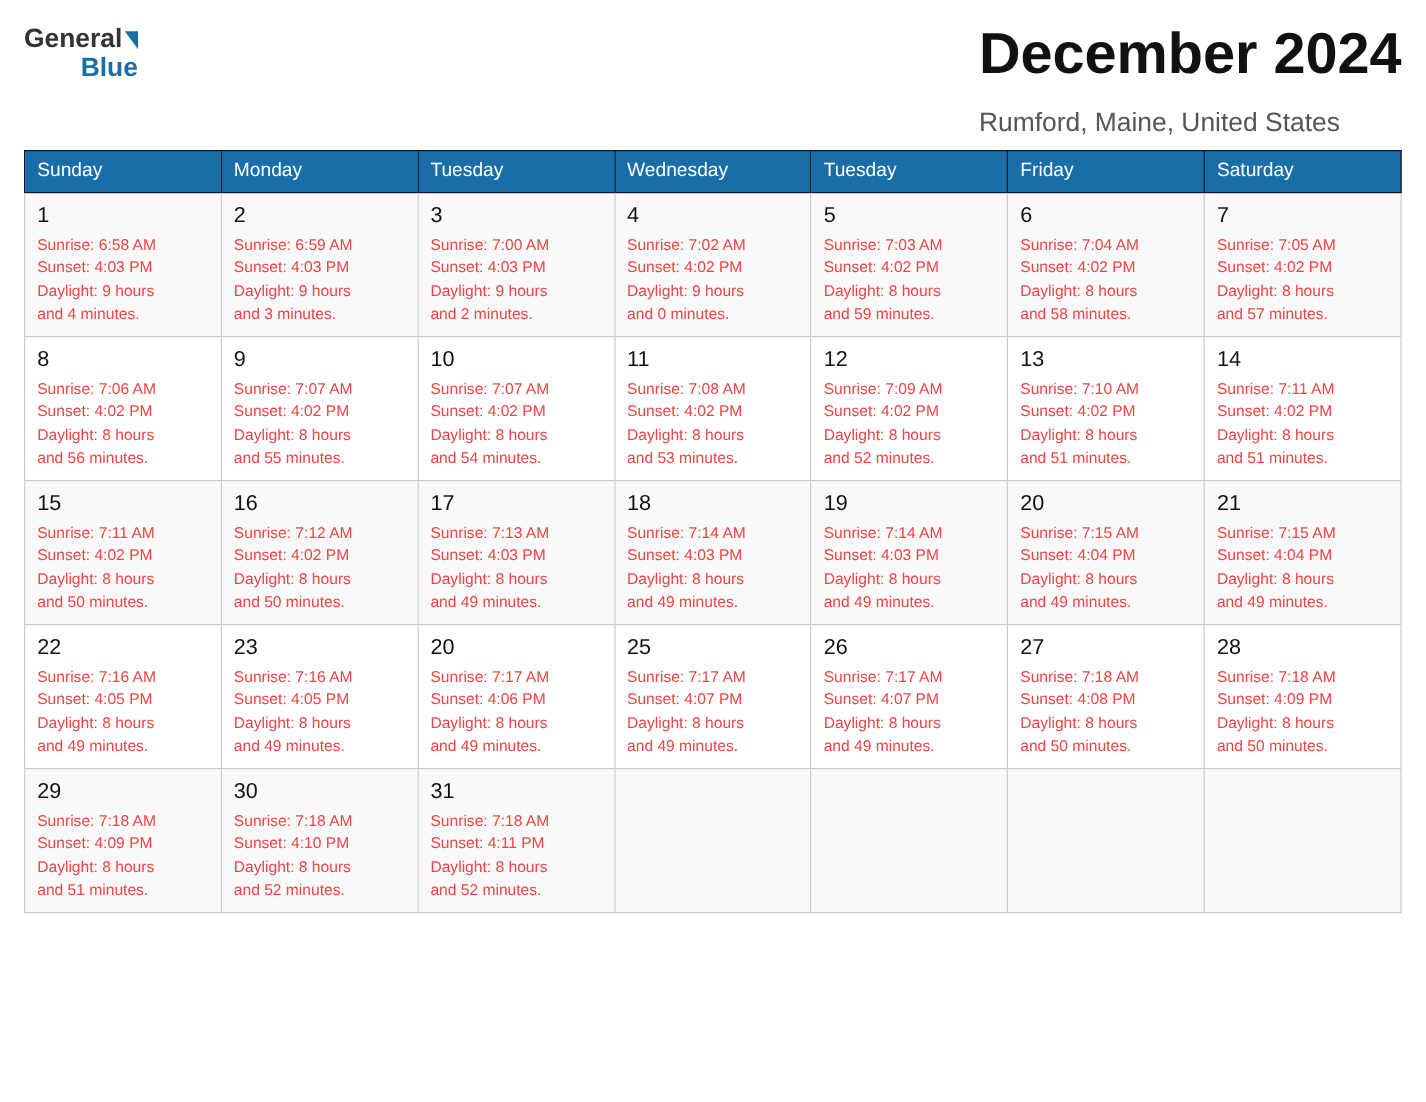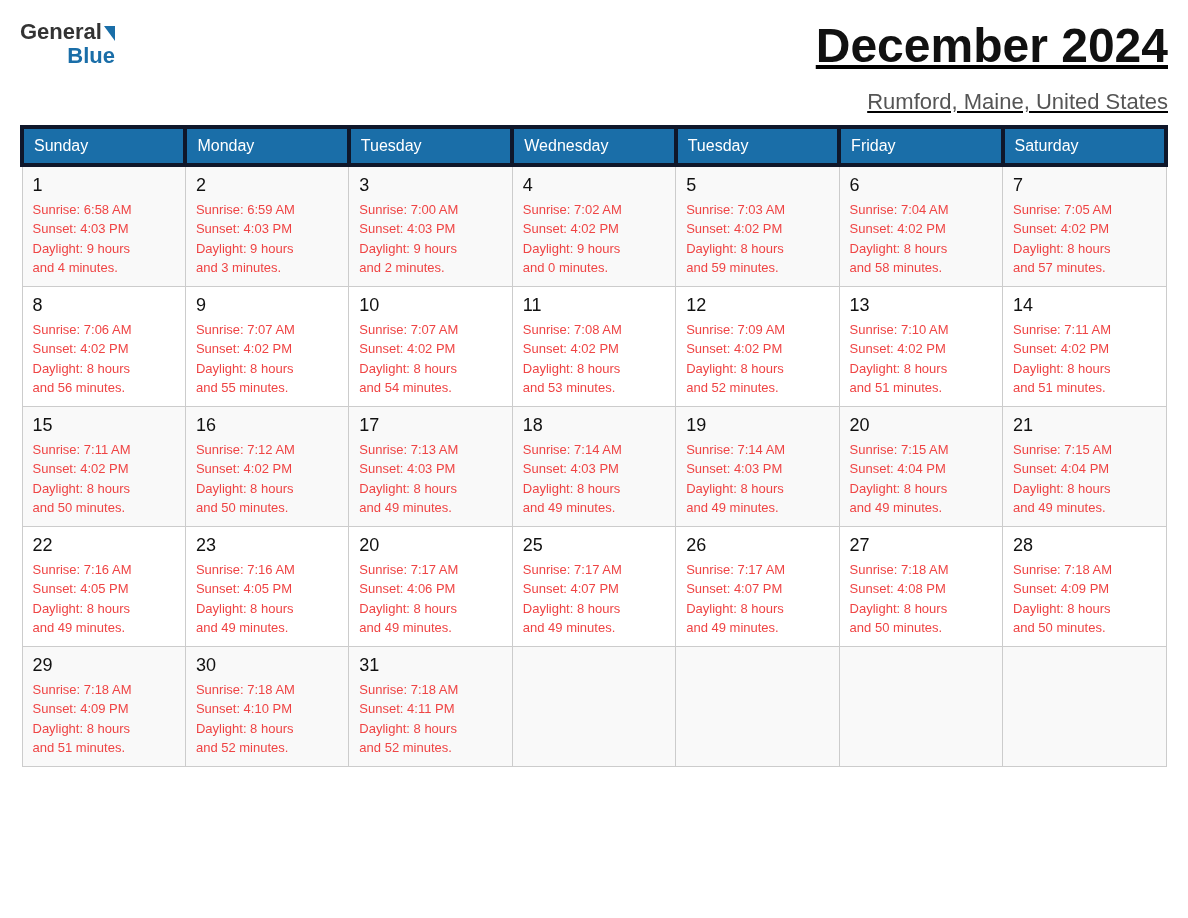--- a/index.html
+++ b/index.html
@@ -21,22 +21,20 @@
       flex-direction: column;
       align-items: flex-end;
     }
     .logo-text {
       font-size: 22px;
       font-weight: bold;
       color: #333;
       line-height: 1.1;
     }
     .title-block {
-      text-align: right;
-      text-decoration: underline;
     }
     .month-title {
       font-size: 48px;
       font-weight: bold;
       color: #111;
       line-height: 1.1;
     }
     .location-title {
       font-size: 22px;
       color: #555;
@@ -48,21 +46,21 @@
       margin-top: 10px;
       border: 1px solid #aaa;
     }
     .calendar th {
       background-color: #1a6ea8;
       color: #fff;
       font-size: 16px;
       font-weight: normal;
       padding: 8px 10px;
       text-align: left;
-      border: 4px solid #0f172a;
+      border: 1px solid #0f172a;
     }
     .calendar td {
       vertical-align: top;
       padding: 8px 10px;
       border: 1px solid #ccc;
       width: 14.28%;
       min-height: 100px;
     }
     .day-number {
       font-size: 18px;

